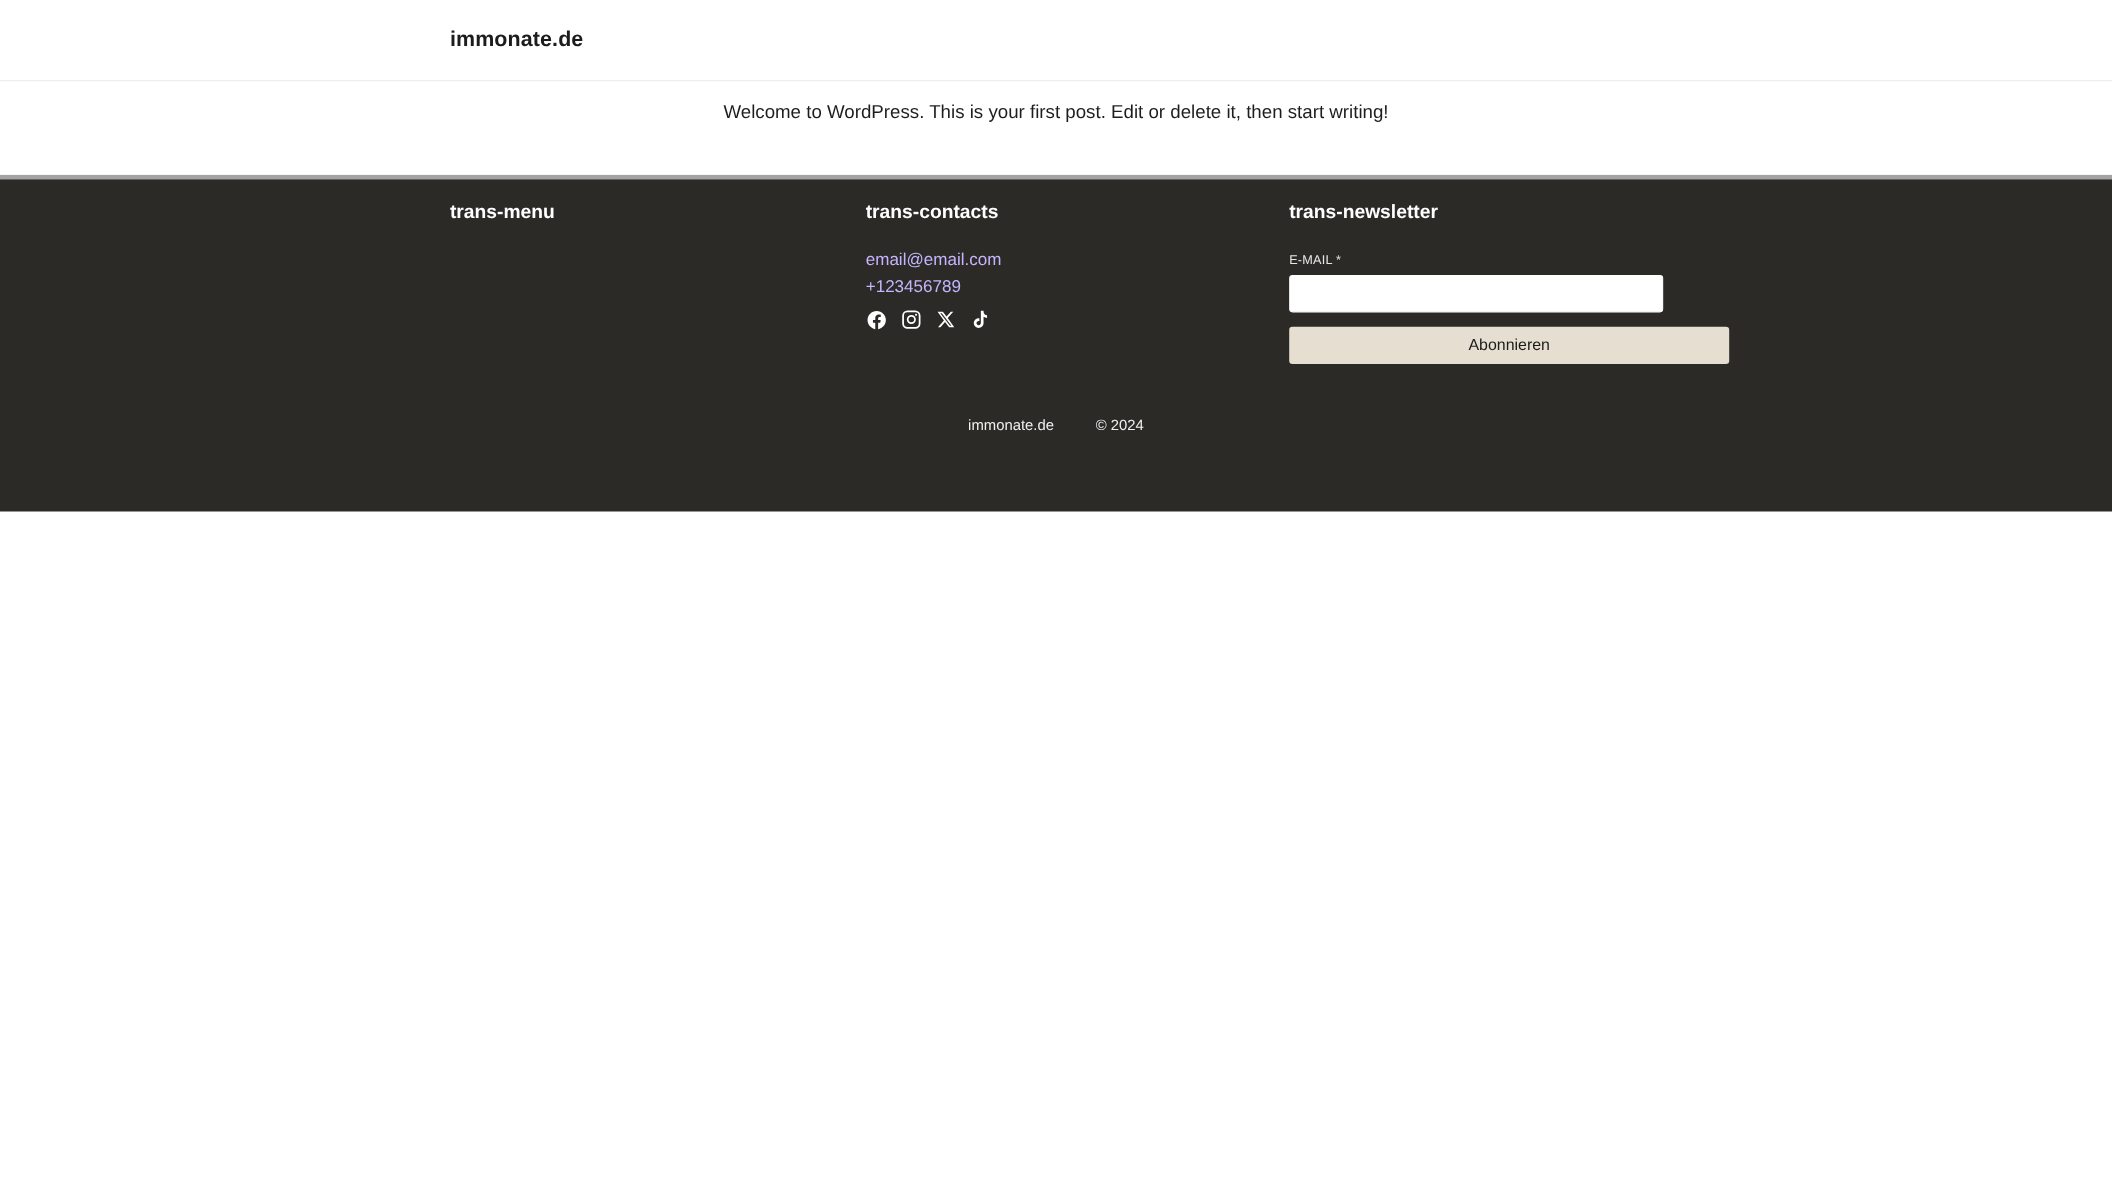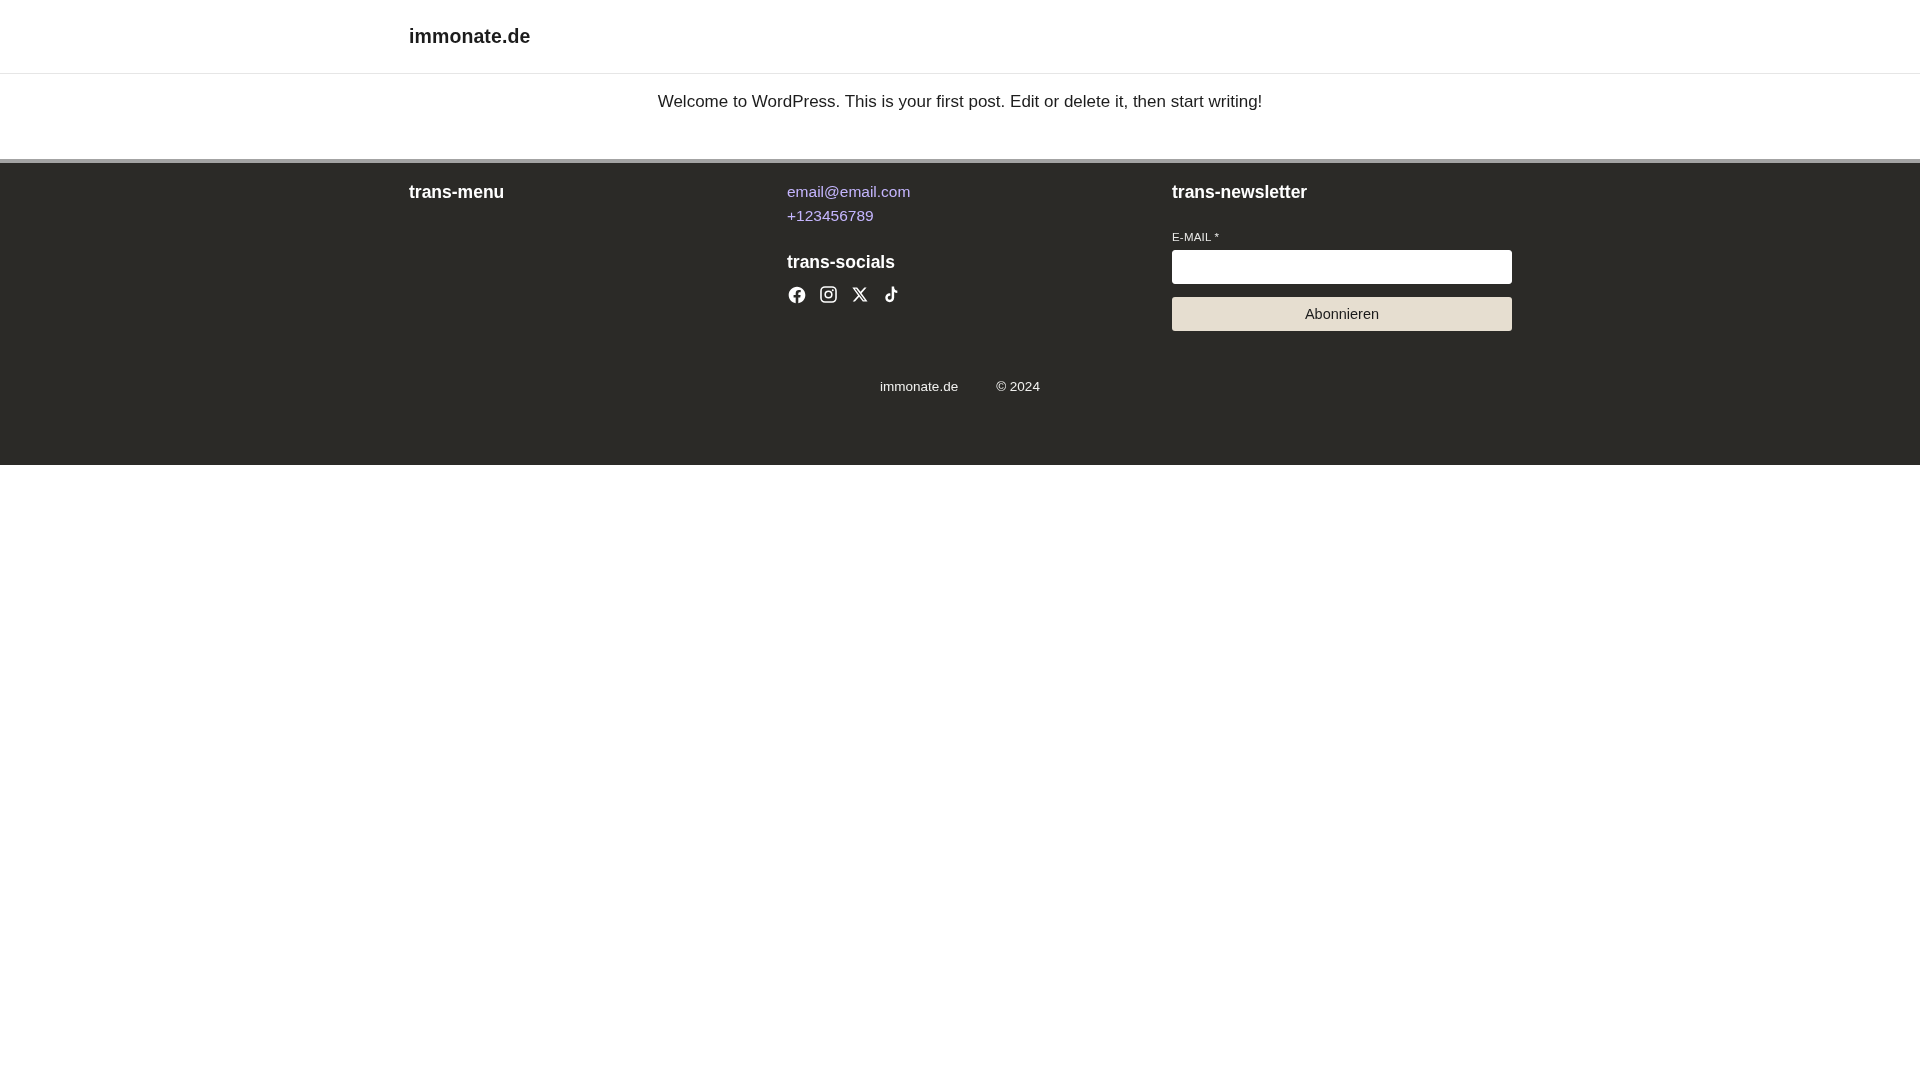--- a/index.html
+++ b/index.html
@@ -126,21 +126,21 @@
     border: 1px solid #ffffff;
     border-radius: 3px;
     outline: none;
     padding: 0 9px;
     font-size: 14px;
     font-family: "Liberation Sans", sans-serif;
     color: #1c1c1c;
     display: block;
   }
   .newsletter-button {
-    width: 340px;
+    width: 400px;
     height: 34px;
     margin-top: 13px;
     background: #e6ded0;
     color: #1c1c1c;
     border: none;
     border-radius: 3px;
     font-size: 14.5px;
     font-family: "Liberation Sans", sans-serif;
     cursor: pointer;
     display: block;
@@ -175,24 +175,24 @@
   </main>
 
   <footer class="site-footer">
     <div class="footer-cols">
 
       <div class="footer-col col-menu">
         <h3 class="footer-heading">trans-menu</h3>
       </div>
 
       <div class="footer-col col-contacts">
+        <h3 class="footer-heading contacts">trans-contacts</h3>
         <a class="contact-line" href="#">email@email.com</a>
         <a class="contact-line" href="#">+123456789</a>
 
-        <h3 class="footer-heading socials">trans-socials</h3>
         <div class="socials-row">
           <a class="social-icon" href="#" aria-label="Facebook">
             <svg width="20" height="20" viewBox="0 0 24 24" fill="currentColor">
               <path d="M12 2C6.48 2 2 6.48 2 12c0 5 3.66 9.13 8.44 9.88v-6.99H7.9V12h2.54V9.8c0-2.5 1.49-3.89 3.77-3.89 1.09 0 2.24.2 2.24.2v2.46h-1.26c-1.24 0-1.63.77-1.63 1.56V12h2.78l-.45 2.89h-2.33v6.99C18.34 21.13 22 17 22 12c0-5.52-4.48-10-10-10z"></path>
             </svg>
           </a>
           <a class="social-icon" href="#" aria-label="Instagram">
             <svg width="19" height="19" viewBox="0 0 24 24" fill="none" stroke="currentColor" stroke-width="2">
               <rect x="2.5" y="2.5" width="19" height="19" rx="5"></rect>
               <circle cx="12" cy="12" r="4.2"></circle>

